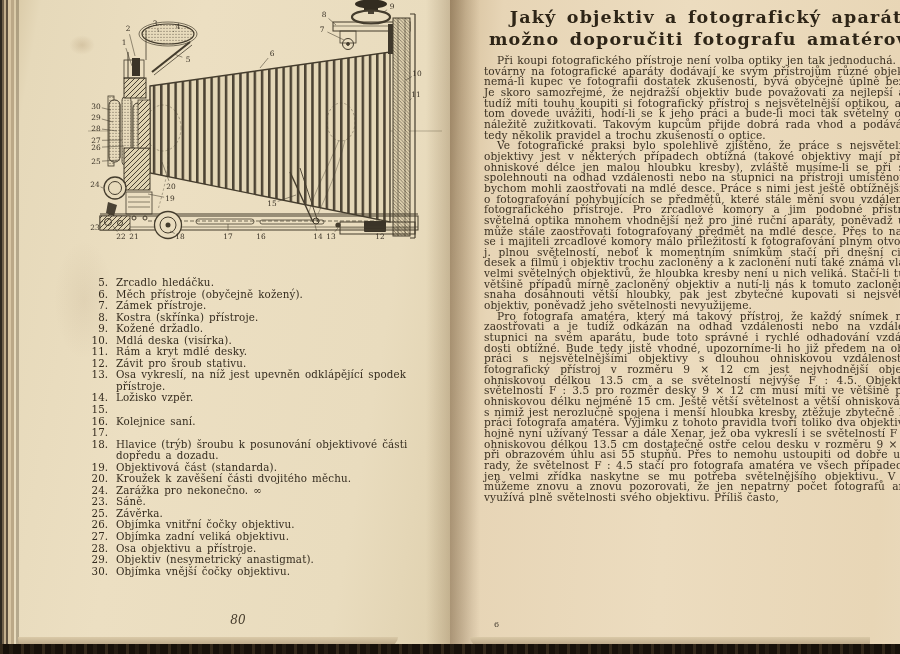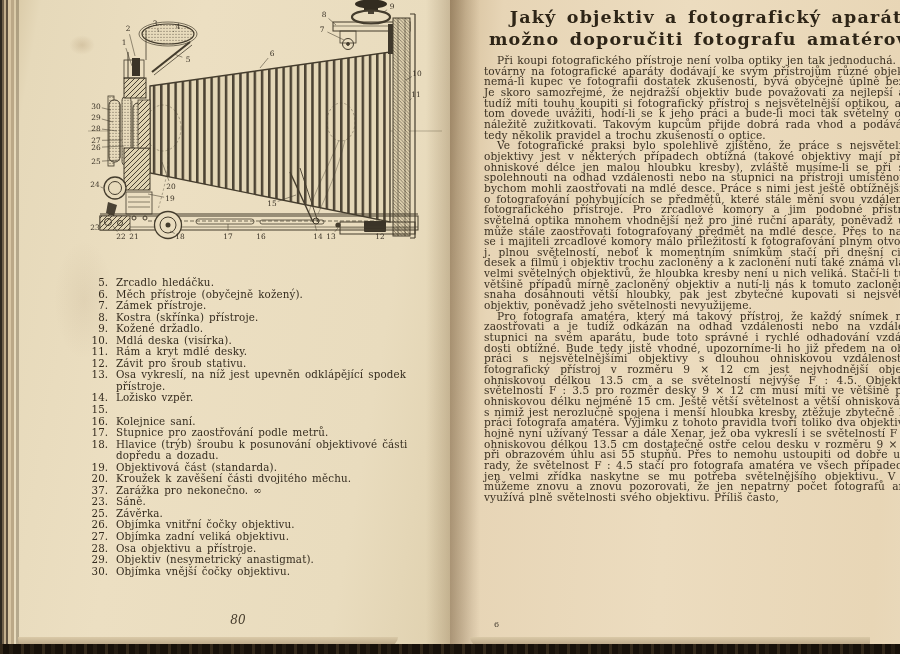--- a/index.html
+++ b/index.html
@@ -298,36 +298,35 @@
         </div>
         <div class="parts-row">
           <span class="parts-num">15.</span>
         </div>
         <div class="parts-row">
           <span class="parts-num">16.</span>
           <span class="parts-txt">Kolejnice saní.</span>
         </div>
         <div class="parts-row">
           <span class="parts-num">17.</span>
-          <span class="parts-txt">Stupnice pro zaostřování podle metrů.</span>
         </div>
         <div class="parts-row">
           <span class="parts-num">18.</span>
           <span class="parts-txt">Hlavice (trýb) šroubu k posunování objektivové části dopředu a dozadu.</span>
         </div>
         <div class="parts-row">
           <span class="parts-num">19.</span>
           <span class="parts-txt">Objektivová část (standarda).</span>
         </div>
         <div class="parts-row">
           <span class="parts-num">20.</span>
           <span class="parts-txt">Kroužek k zavěšení části dvojitého měchu.</span>
         </div>
         <div class="parts-row">
-          <span class="parts-num">37.</span>
+          <span class="parts-num">24.</span>
           <span class="parts-txt">Zarážka pro nekonečno. ∞</span>
         </div>
         <div class="parts-row">
           <span class="parts-num">23.</span>
           <span class="parts-txt">Sáně.</span>
         </div>
         <div class="parts-row">
           <span class="parts-num">25.</span>
           <span class="parts-txt">Závěrka.</span>
         </div>

